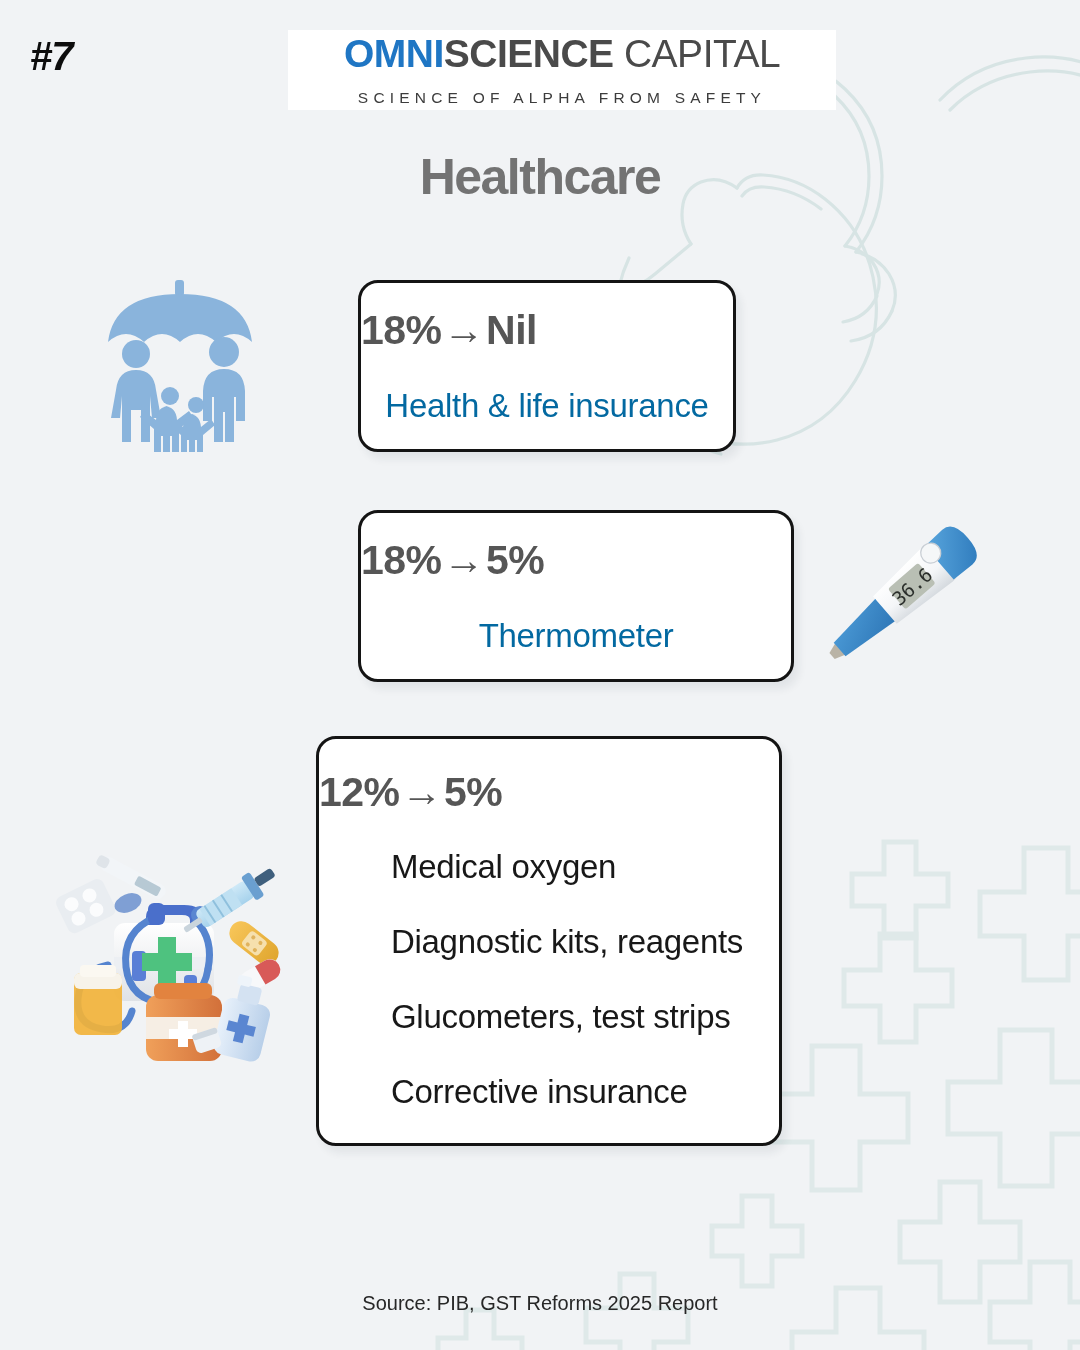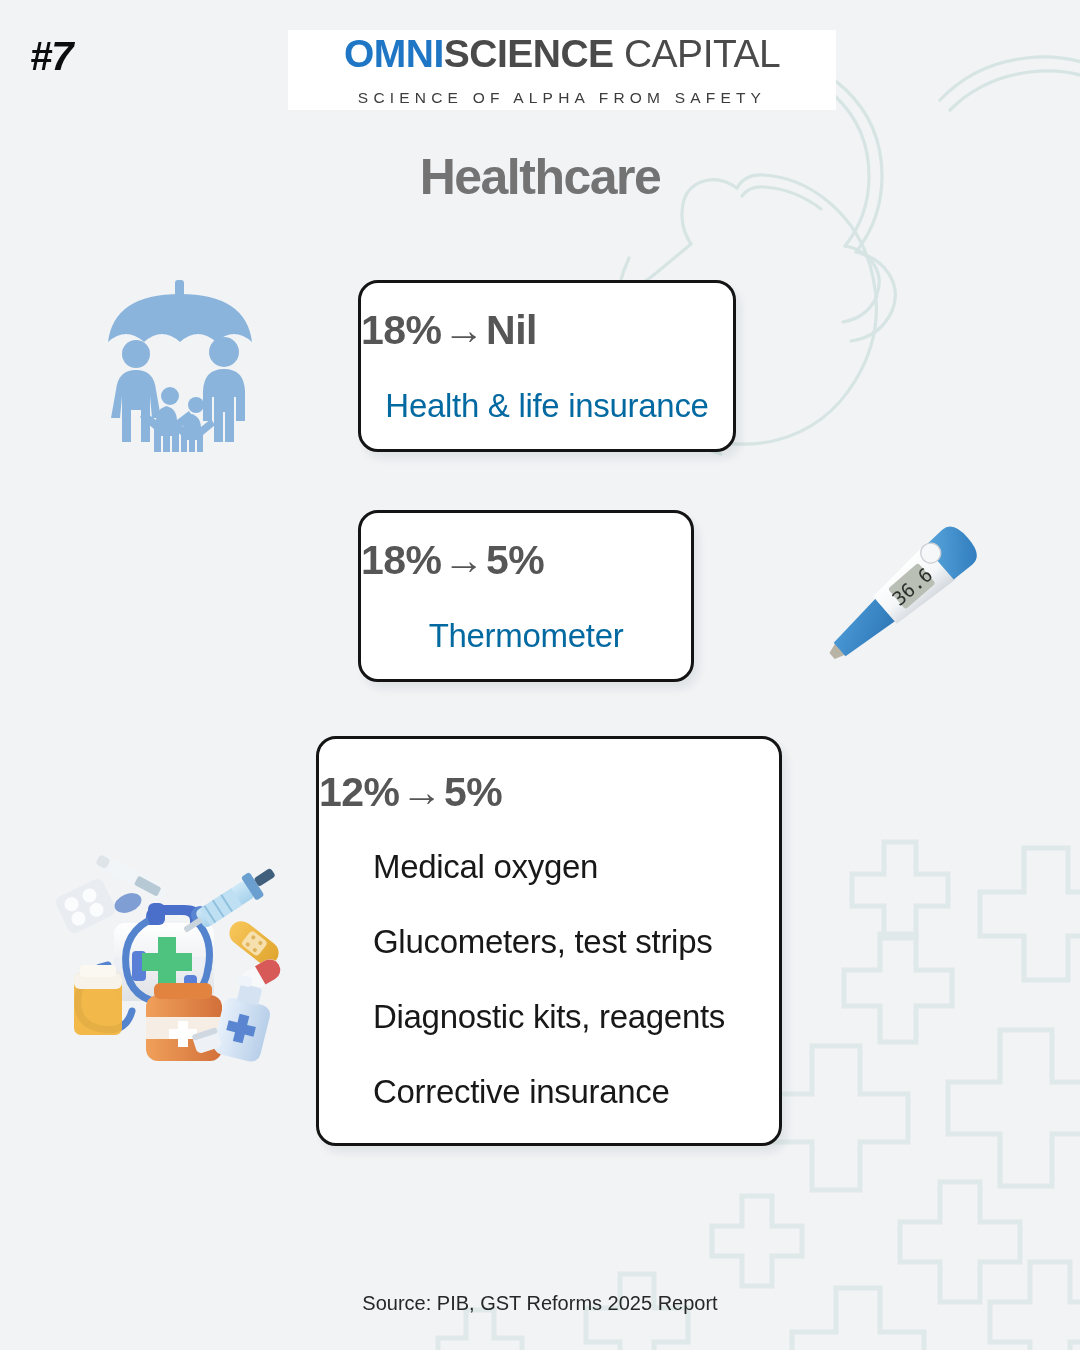--- a/index.html
+++ b/index.html
@@ -72,27 +72,27 @@
   .card-label {
     text-align:center;
     font-size:33px; font-weight:normal;
     color:#0369a1; letter-spacing:-0.3px;
   }
 
   #card-insurance { left:358px; top:280px; width:378px; height:172px; }
   #card-insurance .card-rate  { margin-top:24px; }
   #card-insurance .card-label { margin-top:33px; }
 
-  #card-thermometer { left:358px; top:510px; width:336px; height:172px; }
+  #card-thermometer { left:358px; top:510px; width:436px; height:172px; }
   #card-thermometer .card-rate  { margin-top:24px; }
   #card-thermometer .card-label { margin-top:33px; }
 
   #card-devices { left:316px; top:736px; width:466px; height:410px; }
   #card-devices .card-rate { margin-top:30px; }
-  #card-devices .device-list { margin-top:32px; padding-left:54px; }
+  #card-devices .device-list { margin-top:32px; padding-left:72px; }
   #card-devices .device-item {
     font-size:33px; color:#181818; letter-spacing:-0.3px;
     margin-bottom:37px; white-space:nowrap;
   }
   #card-devices .device-item:last-child { margin-bottom:0; }
 
   
   #source-note {
     position:absolute; left:0; right:0; top:1292px;
     text-align:center;
@@ -324,19 +324,19 @@
     <rect x="146" y="186" width="26" height="6" rx="3" fill="#cfd8e0"></rect>
   </g>
 </svg>
 
 <div class="card" id="card-devices">
   <div class="card-rate">
     <span>12%</span><span class="arrow">→</span><span>5%</span>
   </div>
   <div class="device-list">
     <div class="device-item">Medical oxygen</div>
+    <div class="device-item">Diagnostic kits, reagents</div>
     <div class="device-item">Glucometers, test strips</div>
-    <div class="device-item">Diagnostic kits, reagents</div>
     <div class="device-item">Corrective insurance</div>
   </div>
 </div>
 
 <div id="source-note">Source: PIB, GST Reforms 2025 Report</div>
 
 </body></html>

